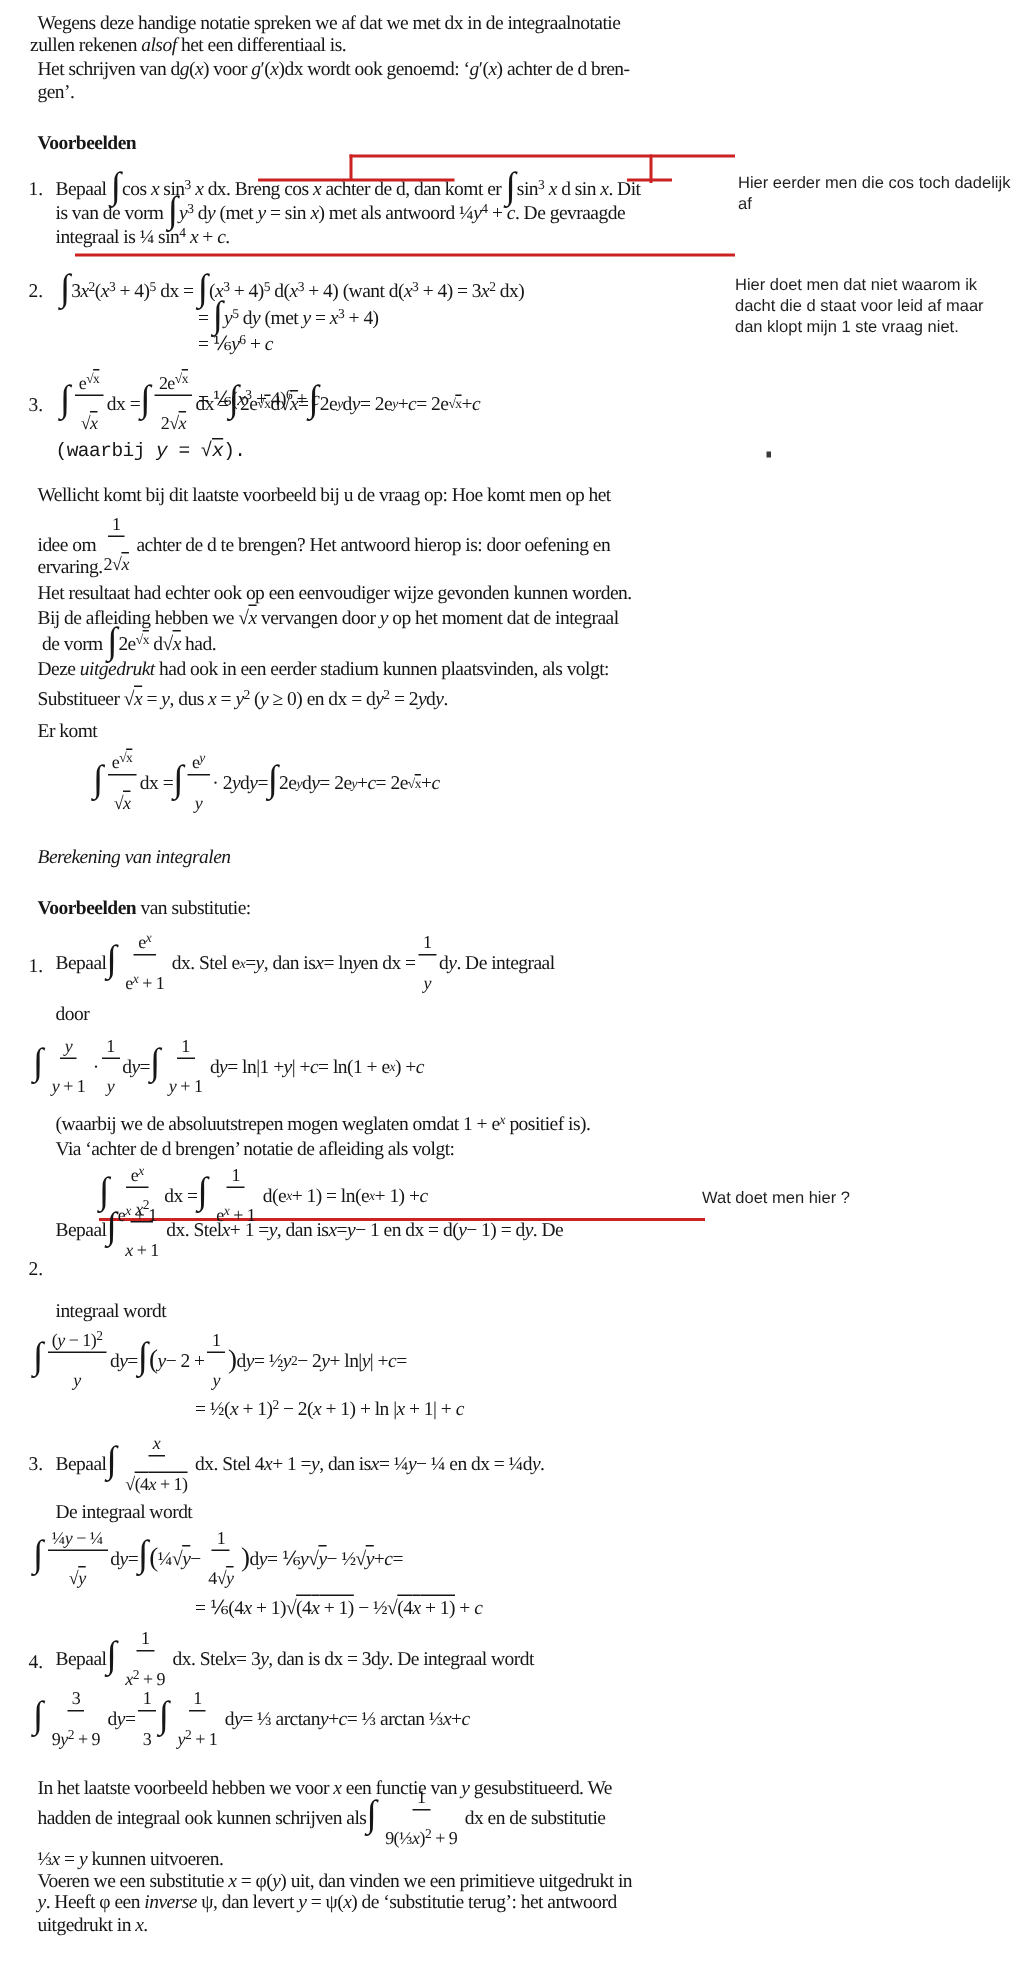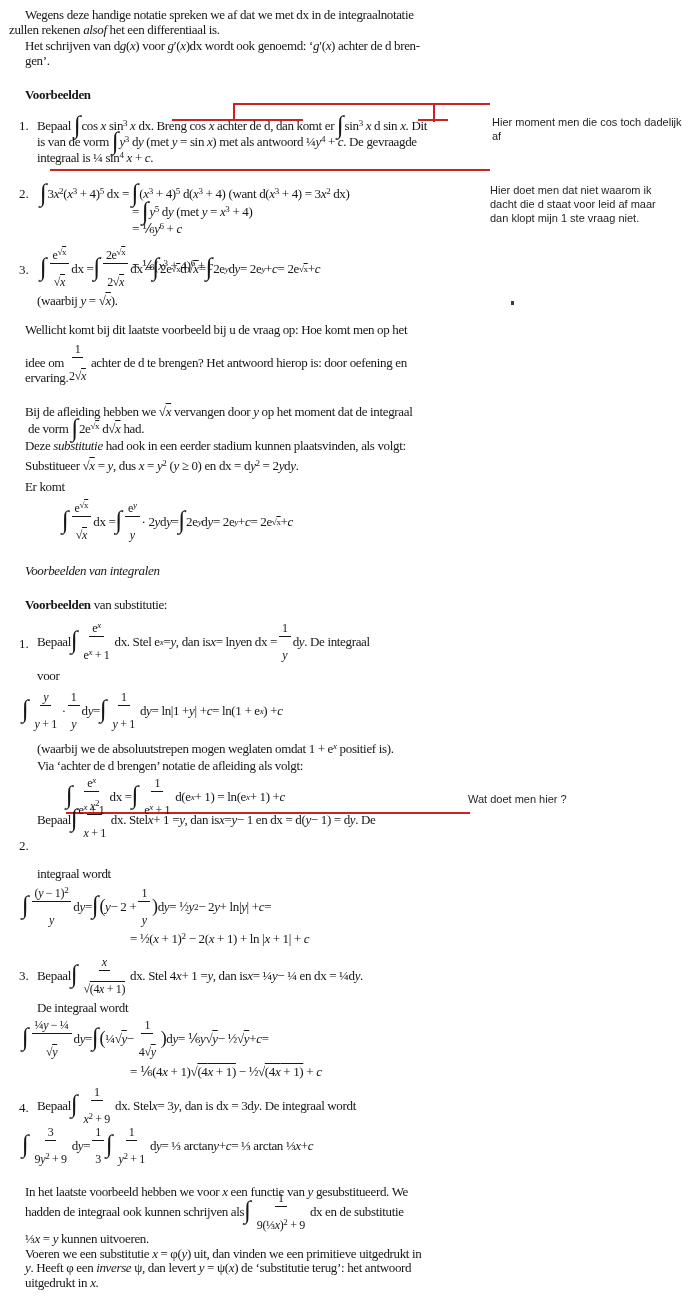--- a/index.html
+++ b/index.html
@@ -29,41 +29,41 @@
   .in { font-size:25px; line-height:0; vertical-align:middle; position:relative; top:-2px; margin-right:1px; }
   .ov { text-decoration:overline; }
   .bp { font-size:18px; line-height:0; vertical-align:middle; position:relative; top:-1px; }
 </style>
 </head>
 <body style="background: rgb(255, 255, 255);">
 
 <div id="page" style="color: rgb(22, 22, 22);">
 
   <div class="t" style="left:25px; top:7px;">Wegens deze handige notatie spreken we af dat we met dx in de integraalnotatie</div>
-  <div class="t" style="left:9px; top:22px;">zullen rekenen <i>alsof</i> het een differentiaal is.</div>
+  <div class="t" style="left:20px; top:22px;">zullen rekenen <i>alsof</i> het een differentiaal is.</div>
   <div class="t" style="left:25px; top:38px;">Het schrijven van d<i>g</i>(<i>x</i>) voor <i>g</i>′(<i>x</i>)dx wordt ook genoemd: ‘<i>g</i>′(<i>x</i>) achter de d bren-</div>
   <div class="t" style="left:25px; top:53px;">gen’.</div>
 
   <div class="t hd" style="left:25px; top:87px;">Voorbeelden</div>
 
   <div class="num" style="left:19px; top:118px;">1.</div>
   <div class="t" style="left:37px; top:118px;">Bepaal <span class="in">∫</span>cos <i>x</i> sin<sup>3</sup> <i>x</i> dx. Breng cos <i>x</i> achter de d, dan komt er <span class="in">∫</span>sin<sup>3</sup> <i>x</i> d sin <i>x</i>. Dit</div>
   <div class="t" style="left:37px; top:134px;">is van de vorm <span class="in">∫</span><i>y</i><sup>3</sup> d<i>y</i> (met <i>y</i> = sin <i>x</i>) met als antwoord ¼<i>y</i><sup>4</sup> + <i>c</i>. De gevraagde</div>
   <div class="t" style="left:37px; top:150px;">integraal is ¼ sin<sup>4</sup> <i>x</i> + <i>c</i>.</div>
 
   <div class="red" style="left: 233px; top: 103px; width: 257px; height: 2px; background: rgb(204, 34, 34);"></div>
   <div class="red" style="left: 233px; top: 103px; width: 2px; height: 17px; background: rgb(204, 34, 34);"></div>
   <div class="red" style="left: 172px; top: 119px; width: 131px; height: 2px; background: rgb(204, 34, 34);"></div>
   <div class="red" style="left: 433px; top: 103px; width: 2px; height: 19px; background: rgb(204, 34, 34);"></div>
   <div class="red" style="left: 418px; top: 119px; width: 30px; height: 2px; background: rgb(204, 34, 34);"></div>
   <div class="red" style="left: 50px; top: 169px; width: 440px; height: 2px; background: rgb(204, 34, 34);"></div>
   <div class="red" style="left: 66px; top: 812px; width: 404px; height: 2px; background: rgb(204, 34, 34);"></div>
 
   <div class="ann" style="left: 492px; top: 115px; width: 190px; color: rgb(31, 31, 31);">
-    <div>Hier moment men die cos toch dadelijk</div>
+    <div>Hier eerder men die cos toch dadelijk</div>
     <div>af</div>
   </div>
   <div class="ann" style="left: 490px; top: 183px; width: 195px; color: rgb(31, 31, 31);">
     <div>Hier doet men dat niet waarom ik</div>
     <div>dacht die d staat voor leid af maar</div>
     <div>dan klopt mijn 1 ste vraag niet.</div>
   </div>
   <div class="ann" style="left: 468px; top: 792px; color: rgb(31, 31, 31);">Wat doet men hier ?</div>
 
   <div class="num" style="left:19px; top:186px;">2.</div>
@@ -73,55 +73,56 @@
   <div class="t" style="left:132px; top:238px;margin-top:20px;">= ⅙(<i>x</i><sup>3</sup> + 4)<sup>6</sup> + <i>c</i></div>
 
   <div class="num" style="left:19px; top:262px;">3.</div>
   <div class="row" style="left:40px; top:247px; height:44px;"><span class="in">∫</span><span class="fr">
         <span class="nu">e<sup>√<span class="ov">x</span></sup></span>
         <span class="de">√<span class="ov"><i>x</i></span></span>
       </span> dx = <span class="in">∫</span><span class="fr">
         <span class="nu">2e<sup>√<span class="ov">x</span></sup></span>
         <span class="de">2√<span class="ov"><i>x</i></span></span>
       </span> dx = <span class="in">∫</span>2e<sup>√<span class="ov">x</span></sup> d√<span class="ov"><i>x</i></span> = <span class="in">∫</span>2e<sup><i>y</i></sup> d<i>y</i> = 2e<sup><i>y</i></sup> + <i>c</i> = 2e<sup>√<span class="ov">x</span></sup> + <i>c</i></div>
-  <div class="t" style="left:37px; top:293px;">(waarbij <i>y</i> = √<span class="ov"><i>x</i></span>).</div>
+  <div class="t" style="left:37px; top:293px;font-family:Liberation Mono, monospace;">(waarbij <i>y</i> = √<span class="ov"><i>x</i></span>).</div>
 
   <div class="spk" style="left:511px; top:301px; width:3px; height:4px;"></div>
 
   <div class="t" style="left:25px; top:322px;">Wellicht komt bij dit laatste voorbeeld bij u de vraag op: Hoe komt men op het</div>
   <div class="row" style="left:25px; top:338px; height:30px;margin-top:10px;">idee om <span class="fr">
         <span class="nu">1</span>
         <span class="de">2√<span class="ov"><i>x</i></span></span>
       </span> achter de d te brengen? Het antwoord hierop is: door oefening en</div>
   <div class="t" style="left:25px; top:370px;">ervaring.</div>
+  <div class="t" style="left:25px; top:387px;">Het resultaat had echter ook op een eenvoudiger wijze gevonden kunnen worden.</div>
   <div class="t" style="left:25px; top:404px;">Bij de afleiding hebben we √<span class="ov"><i>x</i></span> vervangen door <i>y</i> op het moment dat de integraal</div>
   <div class="t" style="left:28px; top:421px;">de vorm <span class="in">∫</span>2e<sup>√<span class="ov">x</span></sup> d√<span class="ov"><i>x</i></span> had.</div>
-  <div class="t" style="left:25px; top:438px;">Deze <i>substitutie</i> had ook in een eerder stadium kunnen plaatsvinden, als volgt:</div>
+  <div class="t" style="left:25px; top:438px;">Deze <i>uitgedrukt</i> had ook in een eerder stadium kunnen plaatsvinden, als volgt:</div>
   <div class="t" style="left:25px; top:458px;">Substitueer √<span class="ov"><i>x</i></span> = <i>y</i>, dus <i>x</i> = <i>y</i><sup>2</sup> (<i>y</i> ≥ 0) en dx = d<i>y</i><sup>2</sup> = 2<i>y</i>d<i>y</i>.</div>
   <div class="t" style="left:25px; top:479px;">Er komt</div>
   <div class="row" style="left:62px; top:500px; height:44px;"><span class="in">∫</span><span class="fr">
         <span class="nu">e<sup>√<span class="ov">x</span></sup></span>
         <span class="de">√<span class="ov"><i>x</i></span></span>
       </span> dx = <span class="in">∫</span><span class="fr">
         <span class="nu">e<sup><i>y</i></sup></span>
         <span class="de"><i>y</i></span>
       </span> · 2<i>y</i> d<i>y</i> = <span class="in">∫</span>2e<sup><i>y</i></sup> d<i>y</i> = 2e<sup><i>y</i></sup> + <i>c</i> = 2e<sup>√<span class="ov">x</span></sup> + <i>c</i></div>
 
-  <div class="t it" style="left:25px; top:563px;">Voorbeelden van integralen</div>
+  <div class="t it" style="left:25px; top:563px;">Berekening van integralen</div>
   <div class="t" style="left:25px; top:597px;"><b>Voorbeelden</b> van substitutie:</div>
 
   <div class="num" style="left:19px; top:636px;">1.</div>
   <div class="row" style="left:37px; top:622px; height:40px;">Bepaal <span class="in">∫</span><span class="fr">
         <span class="nu">e<sup><i>x</i></sup></span>
         <span class="de">e<sup><i>x</i></sup> + 1</span>
       </span> dx. Stel e<sup><i>x</i></sup> = <i>y</i>, dan is <i>x</i> = ln <i>y</i> en dx = <span class="fr">
         <span class="nu">1</span>
         <span class="de"><i>y</i></span>
       </span> d<i>y</i>. De integraal</div>
-  <div class="t" style="left:37px; top:668px;">voor</div>
+  <div class="t" style="left:37px; top:668px;">door</div>
   <div class="row" style="left:22px; top:690px; height:42px;"><span class="in">∫</span><span class="fr">
         <span class="nu"><i>y</i></span>
         <span class="de"><i>y</i> + 1</span>
       </span> · <span class="fr">
         <span class="nu">1</span>
         <span class="de"><i>y</i></span>
       </span> d<i>y</i> = <span class="in">∫</span><span class="fr">
         <span class="nu">1</span>
         <span class="de"><i>y</i> + 1</span>
       </span> d<i>y</i> = ln|1 + <i>y</i>| + <i>c</i> = ln(1 + e<sup><i>x</i></sup>) + <i>c</i></div>

